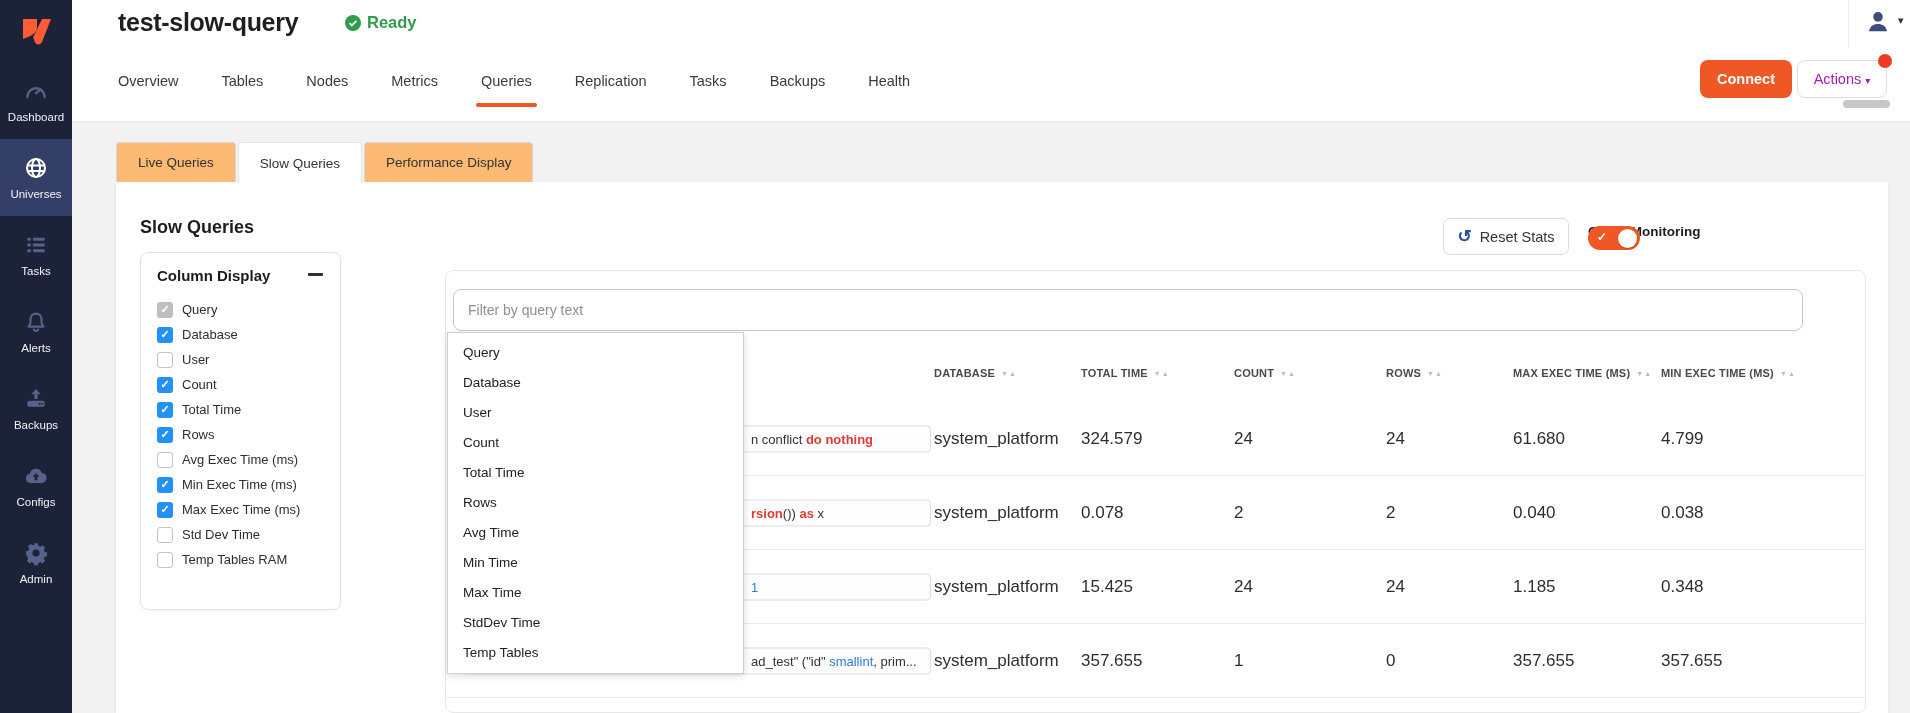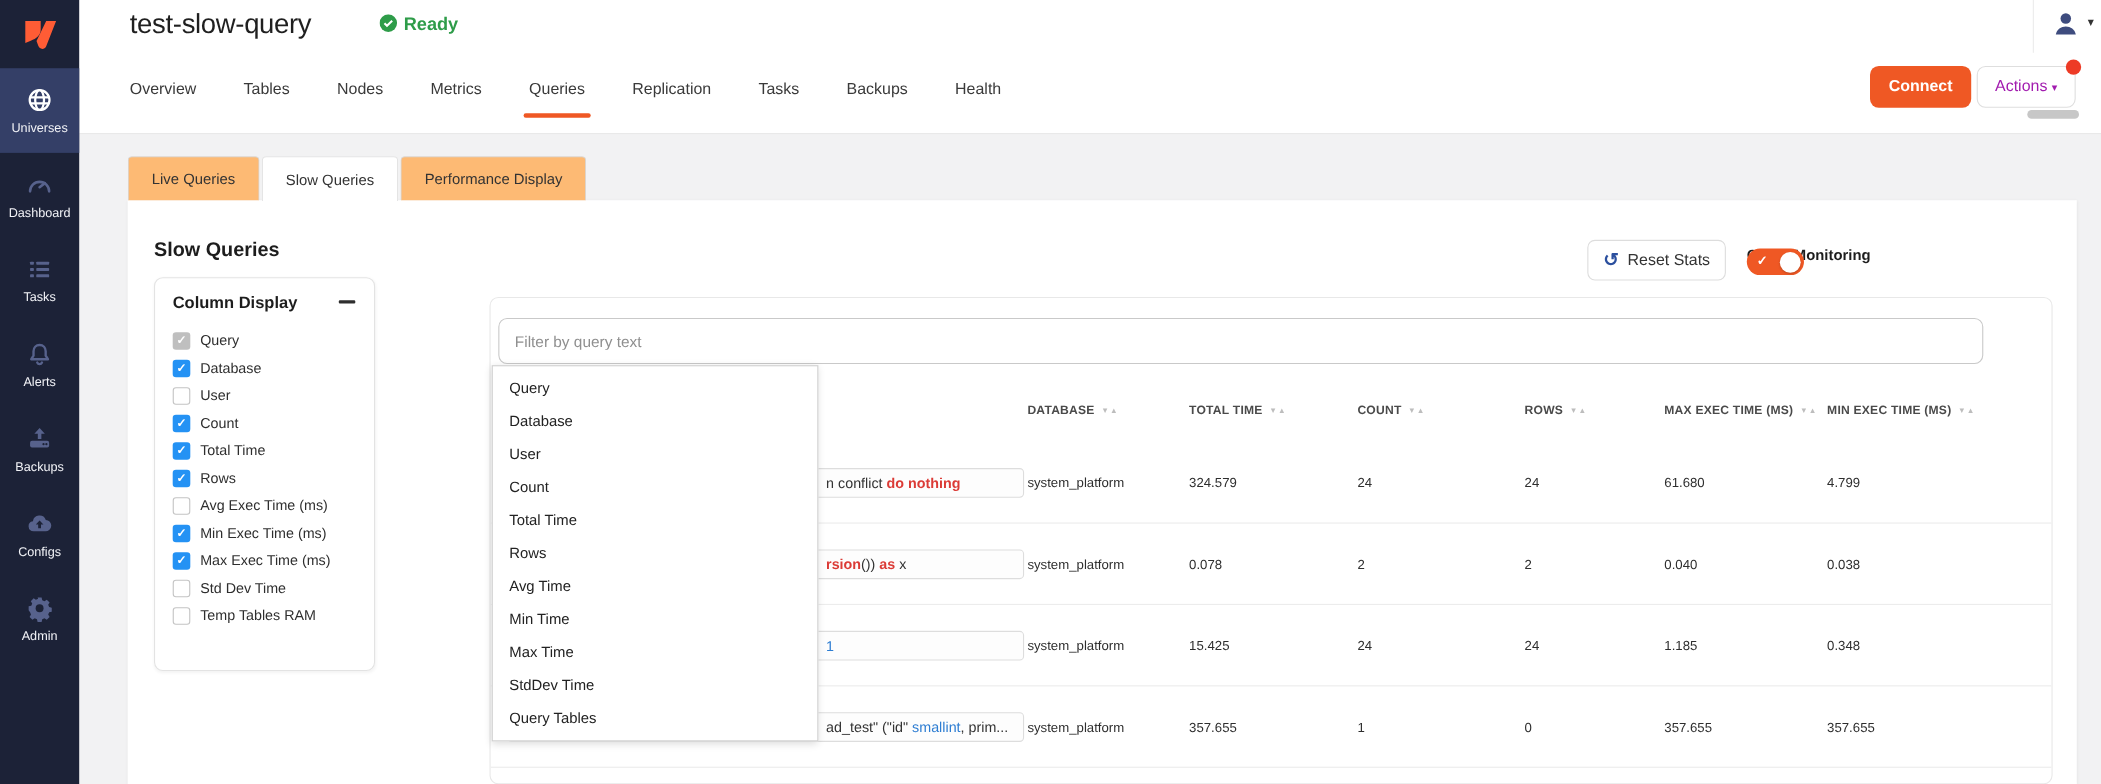--- a/index.html
+++ b/index.html
@@ -14,22 +14,22 @@
   .logo svg{width:40px;height:40px;}
   .nav{position:absolute;top:62px;left:0;right:0;}
   .nav-item{height:77px;display:flex;flex-direction:column;align-items:center;justify-content:center;gap:7px;cursor:pointer;}
   .nav-item .nicon{width:26px;height:26px;color:#57628C;display:flex;}
   .nav-item .nicon svg{width:26px;height:26px;}
   .nav-item .nlabel{font-size:11.5px;color:#f2f3f7;}
   .nav-item.active{background:#343F67;}
   .nav-item.active .nicon{color:#ffffff;}
   
   .topbar{position:absolute;left:72px;top:0;width:1838px;height:122px;background:#fff;border-bottom:1px solid #e7e7e7;box-sizing:border-box;z-index:30;}
-  .page-title{position:absolute;left:46px;top:8px;font-size:25px;font-weight:normal;color:#1f1f1f;letter-spacing:-0.3px;}
-  .ready{position:absolute;left:273px;top:13px;display:flex;align-items:flex-start;gap:6px;color:#2E9C49;font-weight:bold;font-size:16.5px;}
+  .page-title{position:absolute;left:46px;top:8px;font-size:25px;font-weight:bold;color:#1f1f1f;letter-spacing:-0.3px;}
+  .ready{position:absolute;left:273px;top:13px;display:flex;align-items:center;gap:6px;color:#2E9C49;font-weight:bold;font-size:16.5px;}
   .ready svg{width:16px;height:16px;}
   .hdr-divider{position:absolute;left:1776px;top:0;height:48px;border-left:1px solid #ececec;}
   .avatar{position:absolute;left:1792px;top:8px;width:28px;height:28px;cursor:pointer;}
   .avatar svg{width:28px;height:28px;}
   .avatar-caret{position:absolute;left:1826px;top:14px;font-size:11px;color:#333;cursor:pointer;}
   .tabs{position:absolute;left:46px;top:48px;height:66px;display:flex;gap:43px;}
   .tab{font-size:14.5px;color:#3a3a3a;position:relative;height:66px;display:flex;align-items:center;cursor:pointer;}
   .tab.active::after{content:"";position:absolute;left:-5px;right:-5px;bottom:7px;height:4px;background:#EF5824;border-radius:2px;}
   .btn-connect{position:absolute;left:1628px;top:60px;width:92px;height:38px;background:#EF5824;border:none;border-radius:8px;color:#fff;font-weight:bold;font-size:14.5px;font-family:inherit;cursor:pointer;}
   .btn-actions{position:absolute;left:1725px;top:60px;width:90px;height:38px;background:#fff;border:1px solid #dedede;border-radius:8px;color:#a21caf;font-size:14.5px;font-family:inherit;cursor:pointer;}
@@ -64,21 +64,21 @@
   .olabel{font-size:13px;color:#2e2e2e;margin-left:9px;}
   
   .tablecard{position:absolute;left:329px;top:88px;width:1421px;height:443px;border:1px solid #e8e8e8;border-radius:8px;box-sizing:border-box;overflow:hidden;}
   .filter-input{position:absolute;left:7px;top:18px;width:1350px;height:42px;border:1px solid #c9c9c9;border-radius:8px;box-sizing:border-box;padding:0 14px;font-size:14px;color:#333;font-family:inherit;outline:none;}
   .filter-input::placeholder{color:#8f8f8f;}
   .thead{position:absolute;top:96px;left:0;right:0;height:26px;}
   .th{position:absolute;top:0;font-size:11px;font-weight:bold;color:#4a4a4a;letter-spacing:.2px;display:flex;align-items:center;cursor:pointer;}
   .sort{font-size:7px;color:#bdbdbd;margin-left:6px;letter-spacing:1px;}
   .tbody{position:absolute;top:131px;left:0;right:0;}
   .trow{position:relative;height:73px;border-bottom:1px solid #ececec;}
-  .cell{position:absolute;top:50%;transform:translateY(-50%);font-size:12px;color:#2e2e2e;}
+  .cell{position:absolute;top:50%;transform:translateY(-50%);font-size:17px;color:#2e2e2e;}
   .c0{left:15px;} .c1{left:488px;} .c2{left:635px;} .c3{left:788px;} .c4{left:940px;} .c5{left:1067px;} .c6{left:1215px;}
   .qbox{position:absolute;left:15px;top:50%;transform:translateY(-50%);width:470px;height:27px;border:1px solid #ddd;border-radius:4px;background:#fdfdfd;box-sizing:border-box;overflow:hidden;white-space:nowrap;line-height:25px;padding:0 10px;font-size:13px;color:#333;cursor:pointer;}
   .qtext{display:inline-block;margin-left:279px;}
   .seg-p{color:#333;}
   .seg-k{color:#DB3B36;font-weight:bold;}
   .seg-l{color:#2D7DD2;}
   
   .dropdown{position:absolute;left:331px;top:150px;width:297px;background:#fff;border:1px solid #cfcfcf;box-shadow:0 2px 7px rgba(0,0,0,.14);z-index:60;box-sizing:border-box;padding:5px 0;}
   .ditem{height:30px;line-height:30px;padding-left:15px;font-size:13.5px;color:#222;cursor:pointer;}
 </style>
@@ -86,38 +86,38 @@
 <body>
 
 <aside class="sidebar">
   <div class="logo">
     <svg viewBox="0 0 40 40">
       <path d="M7 8 h14 v8 c0 5 -4 8 -9 10 l-5 2 z" fill="#FF5C35"></path>
       <path d="M26 8 h9 L26 31 c-1.5 3.5 -6 3.2 -7.2 -0.3 l-1.6 -4.4 z" fill="#FF5C35"></path>
     </svg>
   </div>
   <nav class="nav" id="nav">
+      <div class="nav-item">
+        <span class="nicon">
+          <svg viewBox="0 0 24 24" fill="none" stroke="currentColor" stroke-width="2.2">
+            <path d="M4 17.5a8 8 0 1 1 16 0" stroke-linecap="round"></path>
+            <path d="M12 14l4.4-3.4" stroke-linecap="round"></path>
+          </svg>
+        </span>
+        <span class="nlabel">Dashboard</span>
+      </div>
       <div class="nav-item active">
         <span class="nicon">
           <svg viewBox="0 0 24 24" fill="none" stroke="currentColor" stroke-width="1.9">
             <circle cx="12" cy="12" r="8.3"></circle>
             <ellipse cx="12" cy="12" rx="3.7" ry="8.3"></ellipse>
             <path d="M4.1 9.7h15.8M4.4 14.7h15.2"></path>
           </svg>
         </span>
         <span class="nlabel">Universes</span>
-      </div>
-      <div class="nav-item">
-        <span class="nicon">
-          <svg viewBox="0 0 24 24" fill="none" stroke="currentColor" stroke-width="2.2">
-            <path d="M4 17.5a8 8 0 1 1 16 0" stroke-linecap="round"></path>
-            <path d="M12 14l4.4-3.4" stroke-linecap="round"></path>
-          </svg>
-        </span>
-        <span class="nlabel">Dashboard</span>
       </div>
       <div class="nav-item">
         <span class="nicon">
           <svg viewBox="0 0 24 24" fill="currentColor">
             <rect x="4" y="5.4" width="3.2" height="2.6" rx="0.6"></rect>
             <rect x="9.2" y="5.4" width="10.8" height="2.6" rx="0.6"></rect>
             <rect x="4" y="10.7" width="3.2" height="2.6" rx="0.6"></rect>
             <rect x="9.2" y="10.7" width="10.8" height="2.6" rx="0.6"></rect>
             <rect x="4" y="16" width="3.2" height="2.6" rx="0.6"></rect>
             <rect x="9.2" y="16" width="10.8" height="2.6" rx="0.6"></rect>
@@ -350,16 +350,16 @@
         <div class="ditem">Query</div>
         <div class="ditem">Database</div>
         <div class="ditem">User</div>
         <div class="ditem">Count</div>
         <div class="ditem">Total Time</div>
         <div class="ditem">Rows</div>
         <div class="ditem">Avg Time</div>
         <div class="ditem">Min Time</div>
         <div class="ditem">Max Time</div>
         <div class="ditem">StdDev Time</div>
-        <div class="ditem">Query Tables</div>
+        <div class="ditem">Temp Tables</div>
       </div>
   </section>
 </main>
 
 </body></html>

